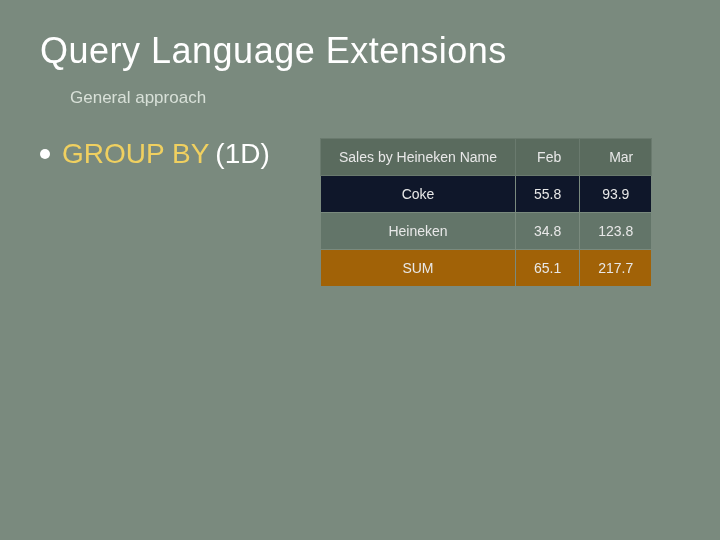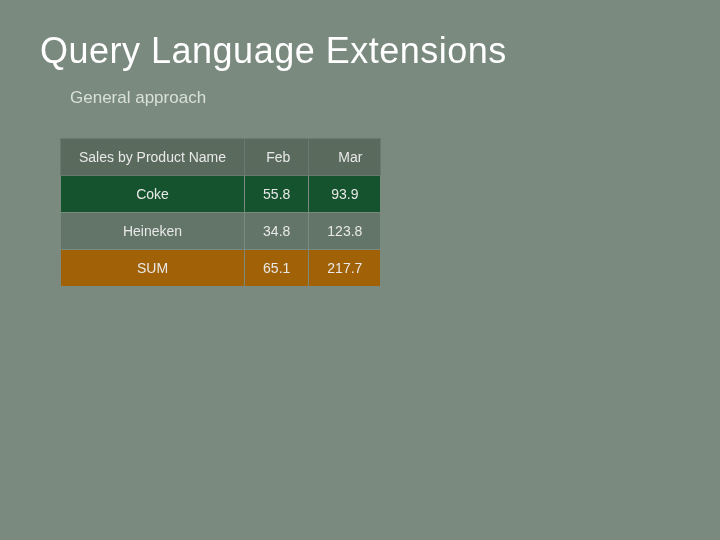--- a/index.html
+++ b/index.html
@@ -103,21 +103,21 @@
       border: 1px solid #6a7a6e;
       text-align: right;
     }
 
     thead tr th:first-child {
       text-align: center;
       min-width: 140px;
     }
 
     tbody tr td {
-      background-color: #14532d;
+      background-color: #0f172a;
       color: #e8e8e8;
       font-size: 14px;
       padding: 10px 18px;
       border: 1px solid #7a8a7e;
       text-align: center;
     }
 
     tbody tr:nth-child(even) td {
       background-color: #637569;
     }
@@ -131,26 +131,35 @@
     }
   </style>
 </head>
 <body>
 
 <div class="page-container">
   <h1 class="main-title">Query Language Extensions</h1>
   <h2 class="subtitle">General approach</h2>
 
   <div class="content-area">
+    <div class="bullet-section">
+      <div class="bullet-item">
+        <div class="bullet-dot"></div>
+        <div class="bullet-text-group">
+          <span class="group-by">GROUP BY</span>
+          <span class="bullet-rest">(1D)</span>
+        </div>
+      </div>
+    </div>
 
     <div class="table-section">
       <table>
         <thead>
           <tr>
-            <th>Sales by Product Name</th>
+            <th>Sales by Heineken Name</th>
             <th>Feb</th>
             <th>Mar</th>
           </tr>
         </thead>
         <tbody id="table-body">
         <tr>
               <td>Coke</td>
               <td>55.8</td>
               <td>93.9</td>
             </tr>

